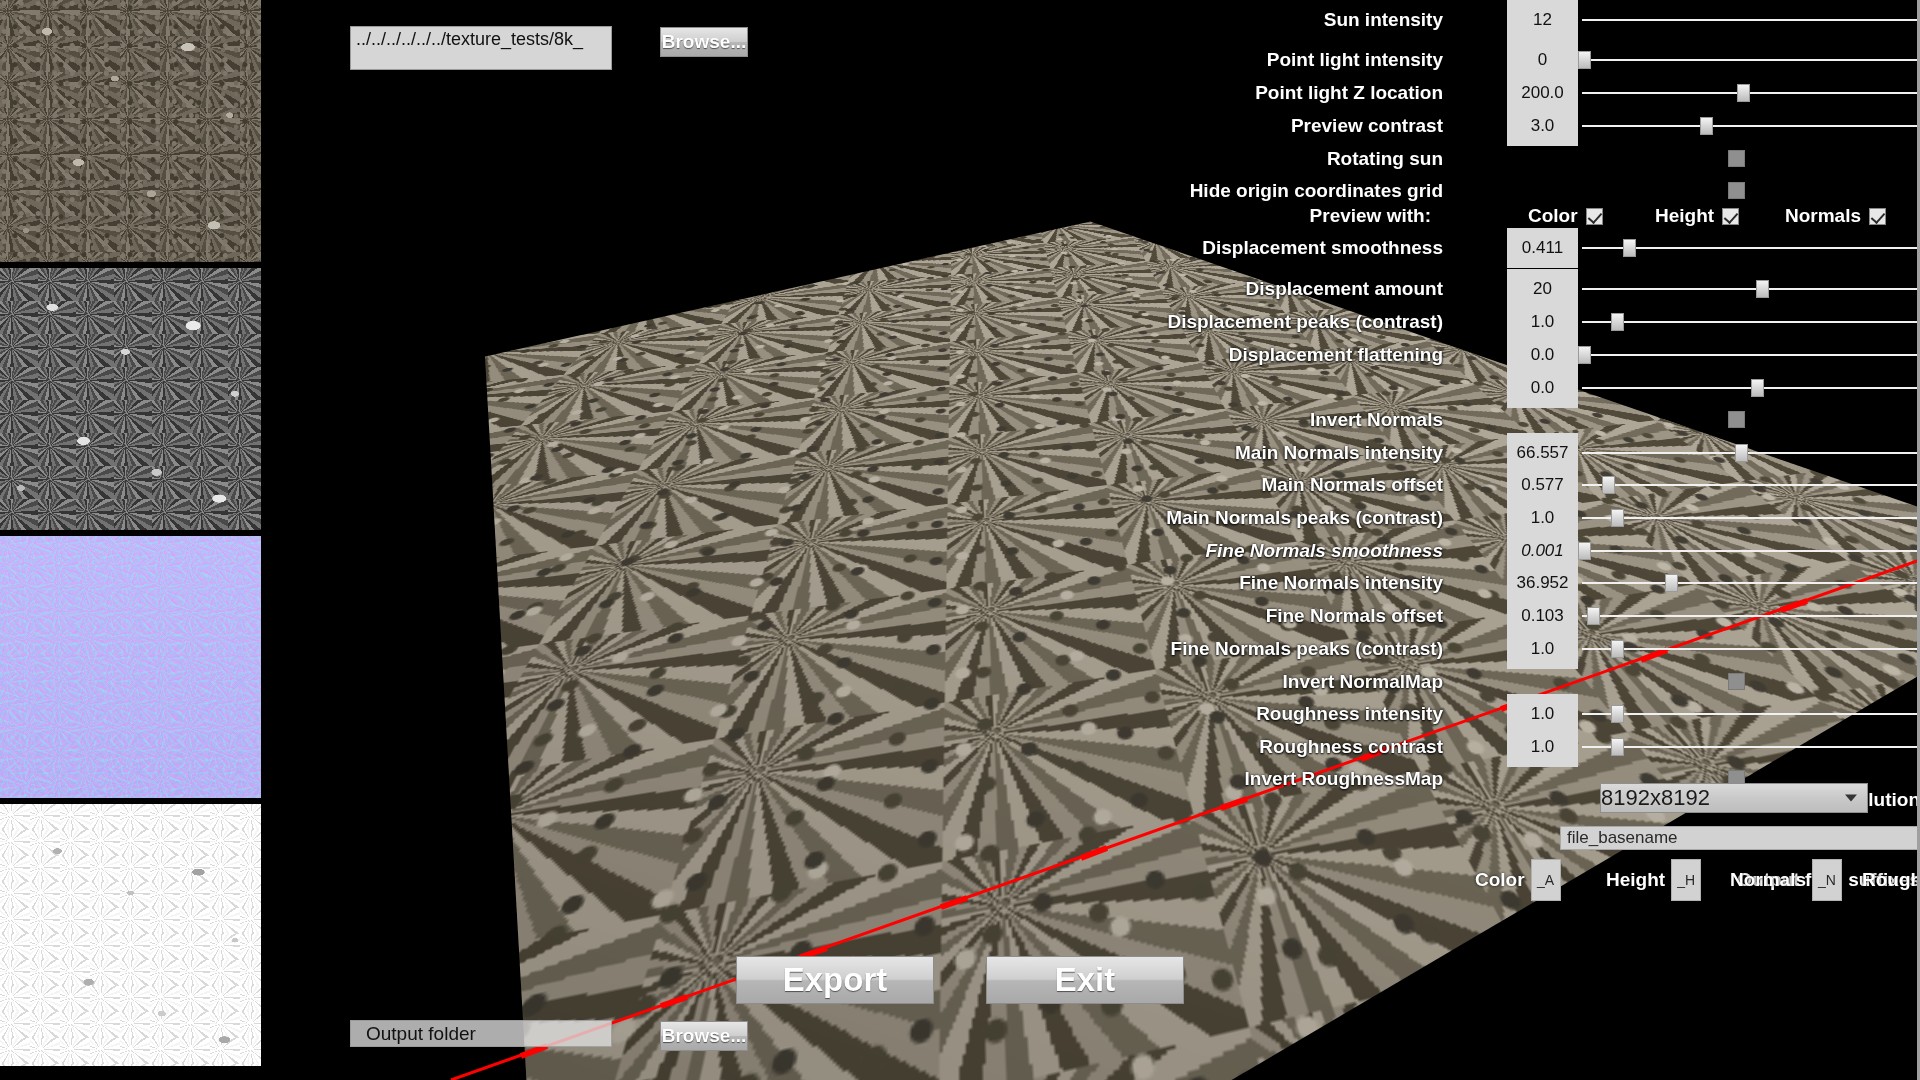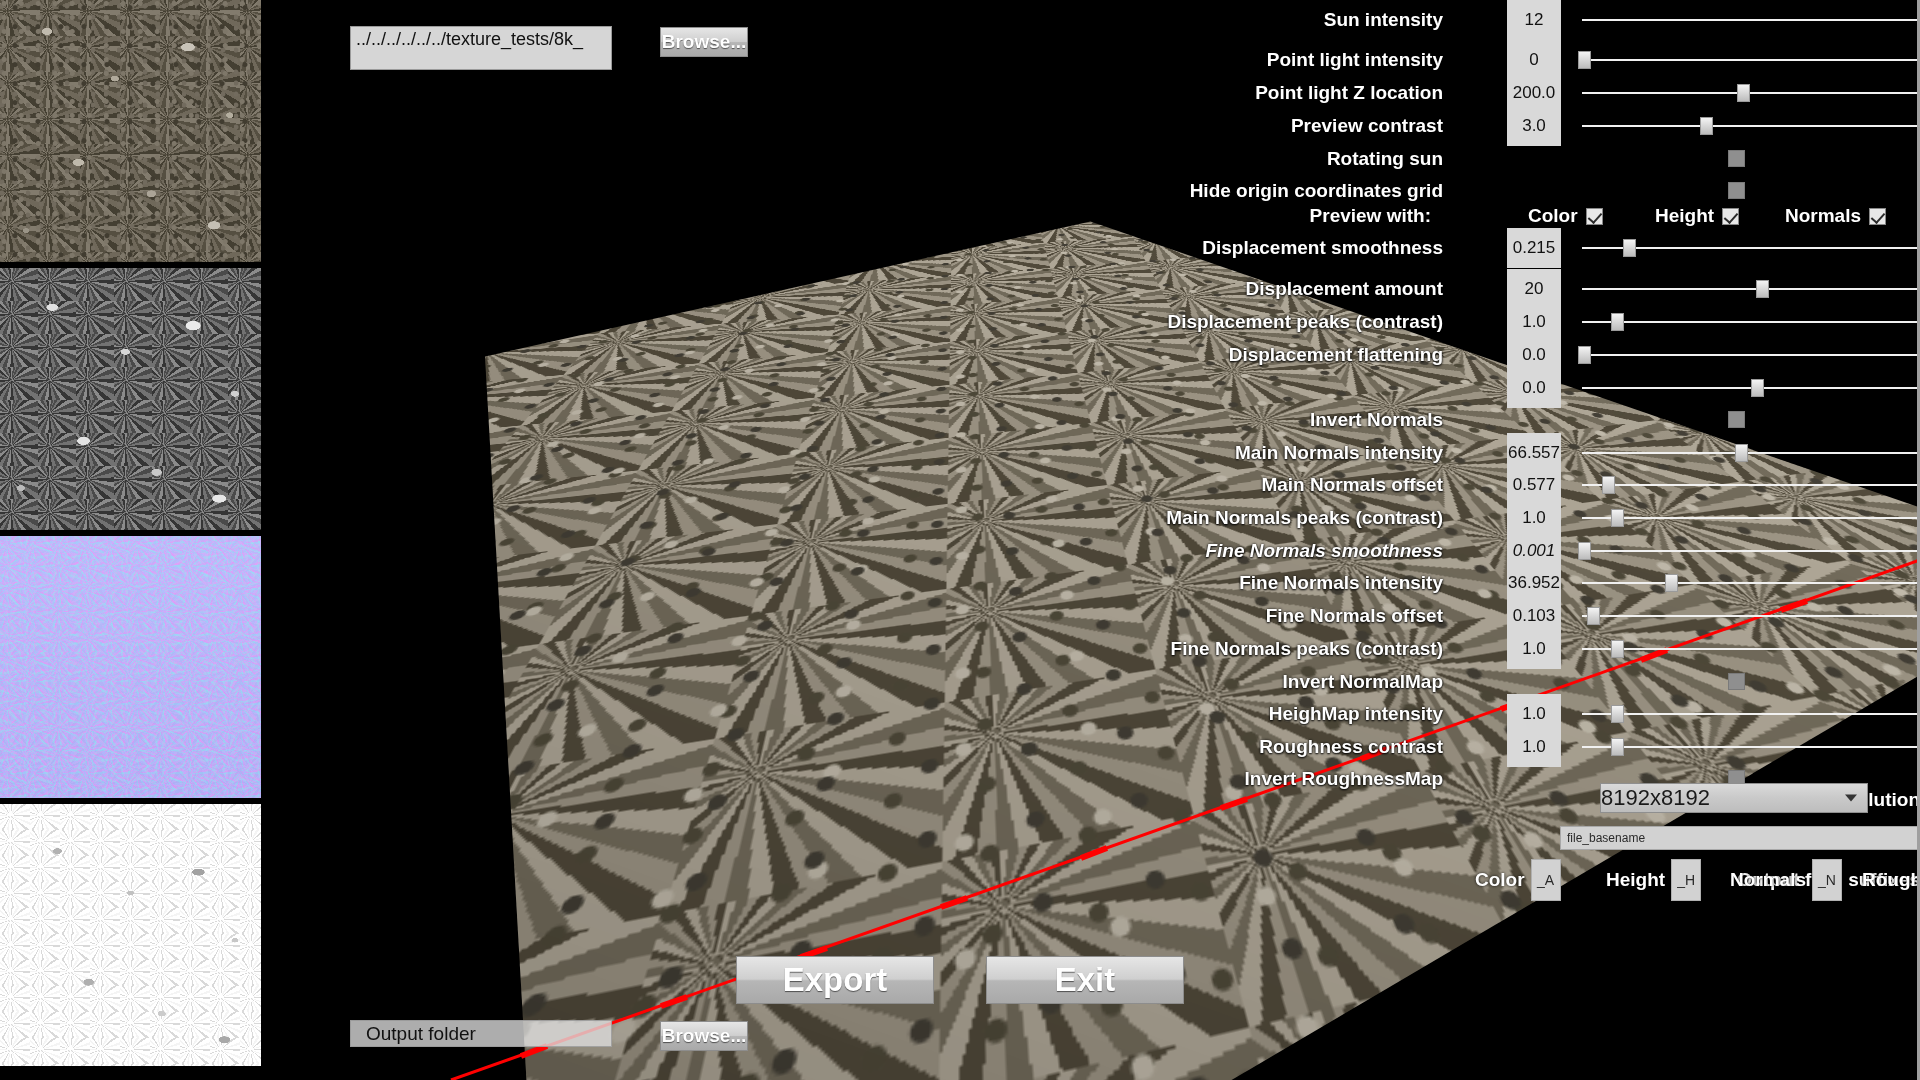--- a/index.html
+++ b/index.html
@@ -203,21 +203,21 @@
     width: 420px; height: 40px; line-height: 40px; text-align: right;
     color: #fff; font-size: 19px; font-weight: 700;
     text-shadow: 0 0 3px rgba(0,0,0,0.9), 0 1px 2px rgba(0,0,0,0.9);
     white-space: nowrap;
     left: auto;
   }
   .prow .plabel { left: 0; width: 431px; }
 
   
   .pval {
-    position: absolute; left: 495px; top: 0; width: 54px; height: 40px;
+    position: absolute; left: 495px; top: 0; width: 71px; height: 40px;
     background: #d9d9d9; color: #111;
     font-size: 17px; line-height: 40px; text-align: center;
     border: none;
   }
   
   .ptrack {
     position: absolute; left: 570px; top: 19px; right: 0; height: 2px;
     background: #f1f1f1;
   }
   .phandle {
@@ -258,21 +258,21 @@
   }
   #res-arrow {
     position: absolute; right: 10px; top: 50%; transform: translateY(-50%);
     width: 0; height: 0; border-left: 6px solid transparent; border-right: 6px solid transparent;
     border-top: 7px solid #333;
   }
   
   #base-row { position: absolute; left: 1000px; top: 820px; width: 920px; height: 40px; pointer-events: auto; }
   #base-field {
     position: absolute; left: 560px; top: 6px; width: 360px; height: 24px;
-    background: #d2d2d2; color: #2a2a2a; font-size: 12px; line-height: 22px;
+    background: #d2d2d2; color: #2a2a2a; font-size: 17px; line-height: 22px;
     padding: 0 6px; border: 1px solid #a8a8a8;
   }
   
   #suffix-row { position: absolute; left: 1000px; top: 860px; width: 920px; height: 40px; pointer-events: auto; }
   .sfx-item { position: absolute; top: 0; height: 40px; display: flex; align-items: center; gap: 6px; }
   .sfx-item .sfx-text { color:#fff; font-size: 19px; font-weight:700; text-shadow: 0 0 3px rgba(0,0,0,0.9); }
   .sfx-field {
     width: 30px; height: 42px; background: #d2d2d2; color: #2a2a2a;
     font-size: 14px; display:flex; align-items:center; justify-content:center;
     border: 1px solid #b0b0b0;
@@ -366,21 +366,21 @@
       <div class="prow" style="top: 139px;">
         <div class="plabel">Rotating sun</div>
         <div class="pcheck"></div>
       </div>
       <div class="prow" style="top: 171px;">
         <div class="plabel">Hide origin coordinates grid</div>
         <div class="pcheck"></div>
       </div>
       <div class="prow" style="top: 228px;">
         <div class="plabel">Displacement smoothness</div>
-        <div class="pval">0.215</div>
+        <div class="pval">0.411</div>
         <div class="ptrack">
           <div class="phandle" style="left: 13.5%;"></div>
         </div>
       </div>
       <div class="prow" style="top: 269px;">
         <div class="plabel">Displacement amount</div>
         <div class="pval">20</div>
         <div class="ptrack">
           <div class="phandle" style="left: 51.5%;"></div>
         </div>
@@ -456,21 +456,21 @@
         <div class="pval">1.0</div>
         <div class="ptrack">
           <div class="phandle" style="left: 10%;"></div>
         </div>
       </div>
       <div class="prow" style="top: 662px;">
         <div class="plabel">Invert NormalMap</div>
         <div class="pcheck"></div>
       </div>
       <div class="prow" style="top: 694px;">
-        <div class="plabel">HeighMap intensity</div>
+        <div class="plabel">Roughness intensity</div>
         <div class="pval">1.0</div>
         <div class="ptrack">
           <div class="phandle" style="left: 10%;"></div>
         </div>
       </div>
       <div class="prow" style="top: 727px;">
         <div class="plabel">Roughness contrast</div>
         <div class="pval">1.0</div>
         <div class="ptrack">
           <div class="phandle" style="left: 10%;"></div>

